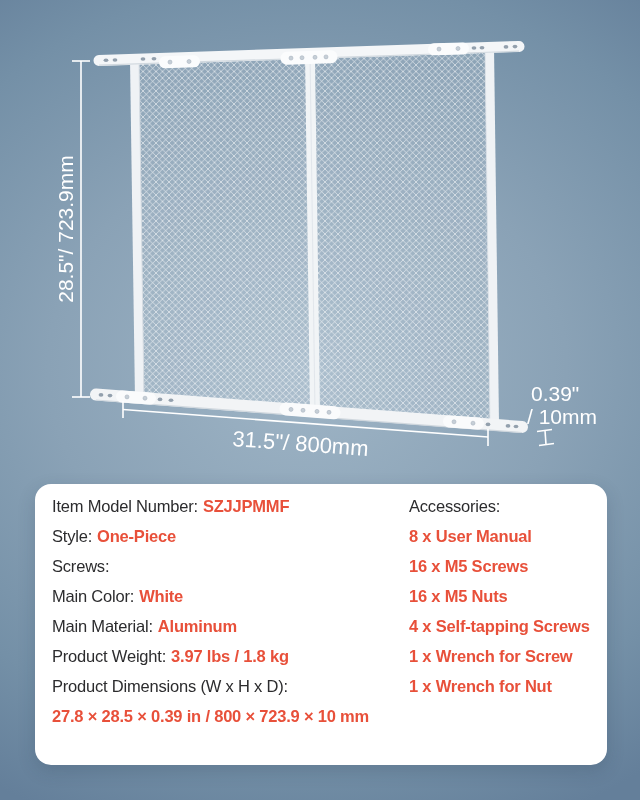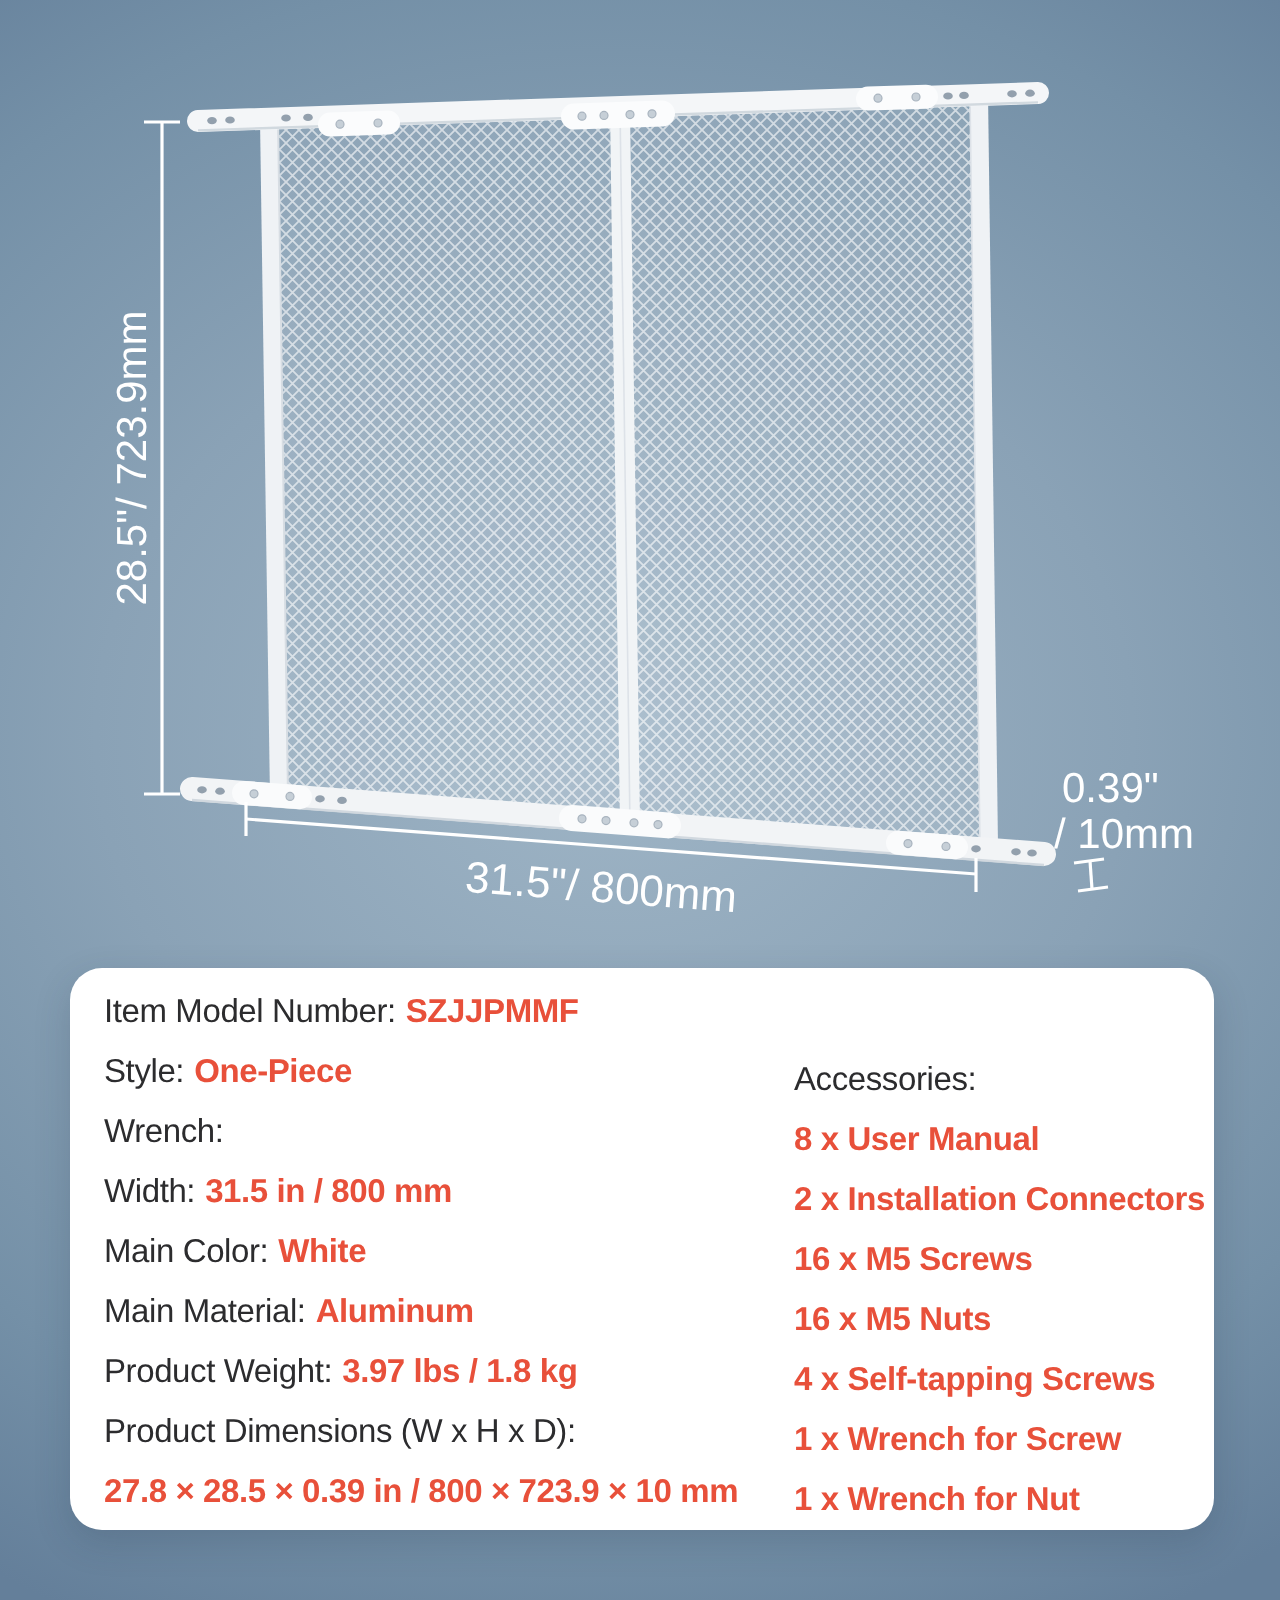--- a/index.html
+++ b/index.html
@@ -15,21 +15,21 @@
   }
   .figure { position: absolute; left: 0; top: 0; width: 640px; height: 480px; display: block; }
   .dim-text { fill: #ffffff; font-family: "Liberation Sans", sans-serif; }
   .card {
     position: absolute; left: 35px; top: 484px; width: 572px; height: 281px;
     background: #ffffff; border-radius: 16px;
     box-shadow: 0 6px 18px rgba(25, 45, 65, 0.18);
   }
   .col { position: absolute; top: 7px; text-align: right; }
   .col-left  { left: 17px; width: 336px; }
-  .col-right { left: 362px; width: 210px; margin-top: 34px; }
+  .col-right { left: 374px; width: 210px; }
   .row {
     height: 30px; display: flex; align-items: center;
     font-size: 16.5px; letter-spacing: -0.2px; white-space: nowrap;
   }
   .lbl { color: #2c2c2e; font-weight: 400; }
   .lbl:not(:empty) { margin-right: 5px; }
   .val { color: #e8503a; font-weight: 600; }
 </style>
 </head>
 <body>
@@ -150,25 +150,21 @@
     <div class="col col-left">
       <div class="row">
         <span class="lbl">Item Model Number:</span>
         <span class="val">SZJJPMMF</span>
       </div>
       <div class="row">
         <span class="lbl">Style:</span>
         <span class="val">One-Piece</span>
       </div>
       <div class="row">
-        <span class="lbl">Wrench:</span>
-      </div>
-      <div class="row">
-        <span class="lbl">Width:</span>
-        <span class="val">31.5 in / 800 mm</span>
+        <span class="lbl">Screws:</span>
       </div>
       <div class="row">
         <span class="lbl">Main Color:</span>
         <span class="val">White</span>
       </div>
       <div class="row">
         <span class="lbl">Main Material:</span>
         <span class="val">Aluminum</span>
       </div>
       <div class="row">
@@ -186,23 +182,20 @@
     </div>
 
     <div class="col col-right">
       <div class="row">
         <span class="lbl">Accessories:</span>
       </div>
       <div class="row">
         <span class="val">8 x User Manual</span>
       </div>
       <div class="row">
-        <span class="val">2 x Installation Connectors</span>
-      </div>
-      <div class="row">
         <span class="val">16 x M5 Screws</span>
       </div>
       <div class="row">
         <span class="val">16 x M5 Nuts</span>
       </div>
       <div class="row">
         <span class="val">4 x Self-tapping Screws</span>
       </div>
       <div class="row">
         <span class="val">1 x Wrench for Screw</span>

